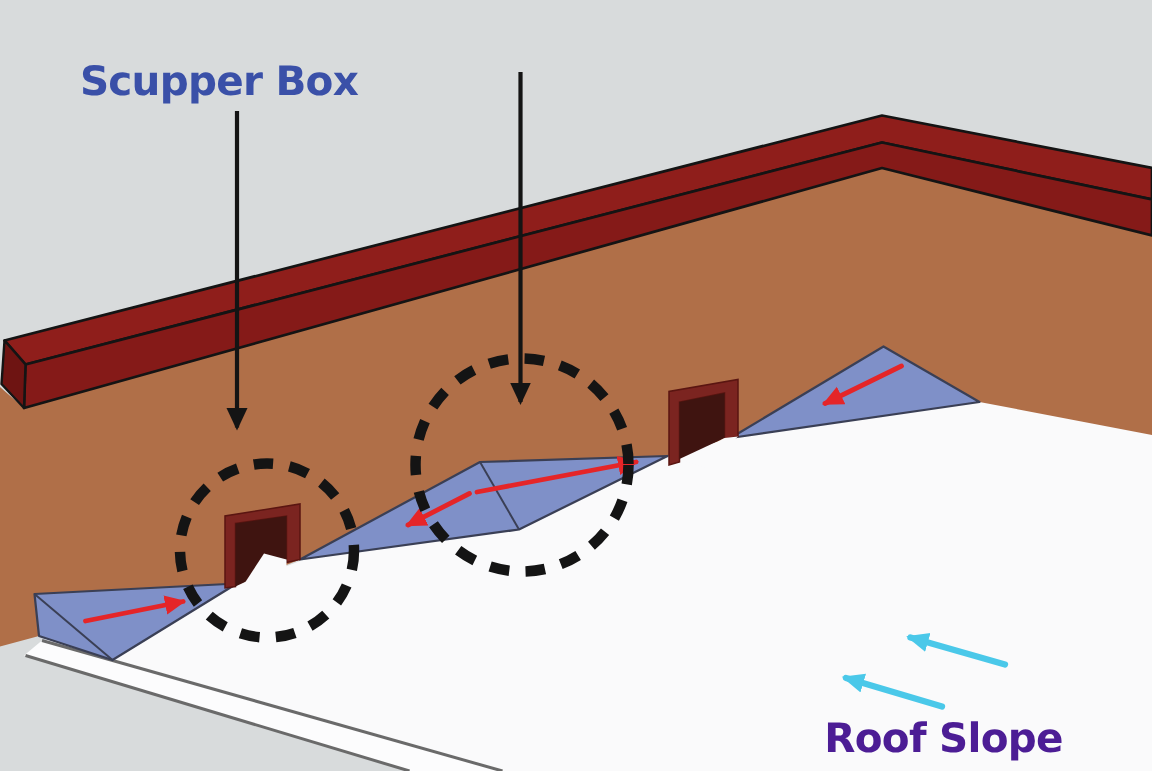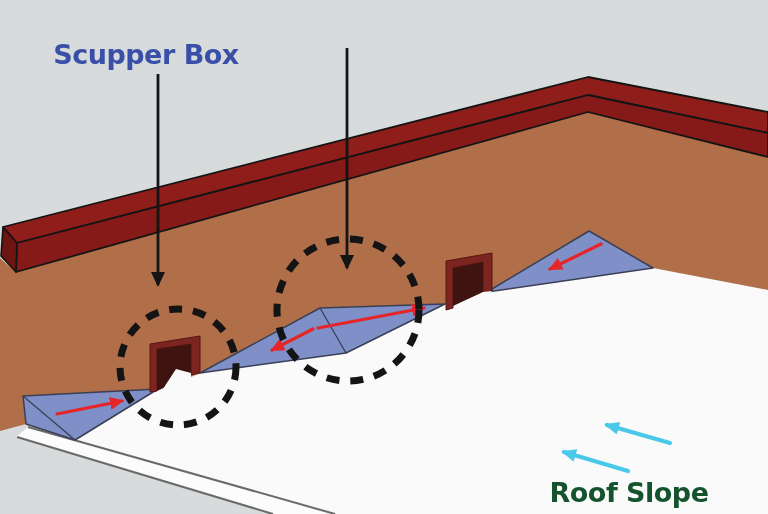--- a/index.html
+++ b/index.html
@@ -84,14 +84,14 @@
     <line x1="158" y1="74" x2="158" y2="285" stroke="#141414" stroke-width="2.8" marker-end="url(#arrow-black)"></line>
     <line x1="347" y1="48" x2="347" y2="268" stroke="#141414" stroke-width="2.8" marker-end="url(#arrow-black)"></line>
 
     <g stroke="#4AC8E9" stroke-width="4.2" stroke-linecap="round">
       <line x1="670" y1="443" x2="607" y2="425" marker-end="url(#arrow-cyan)"></line>
       <line x1="628" y1="471" x2="564" y2="452" marker-end="url(#arrow-cyan)"></line>
     </g>
   </svg>
 
   <div class="lbl" style="left: 146px; top: 39px; color: rgb(58, 80, 168);">Scupper Box</div>
-  <div class="lbl" style="left: 629px; top: 477px; color: #14532d;">Roof Slope</div>
+  <div class="lbl" style="left: 629px; top: 477px; color: #4c1d95;">Roof Slope</div>
 </div>
 
 </body></html>

